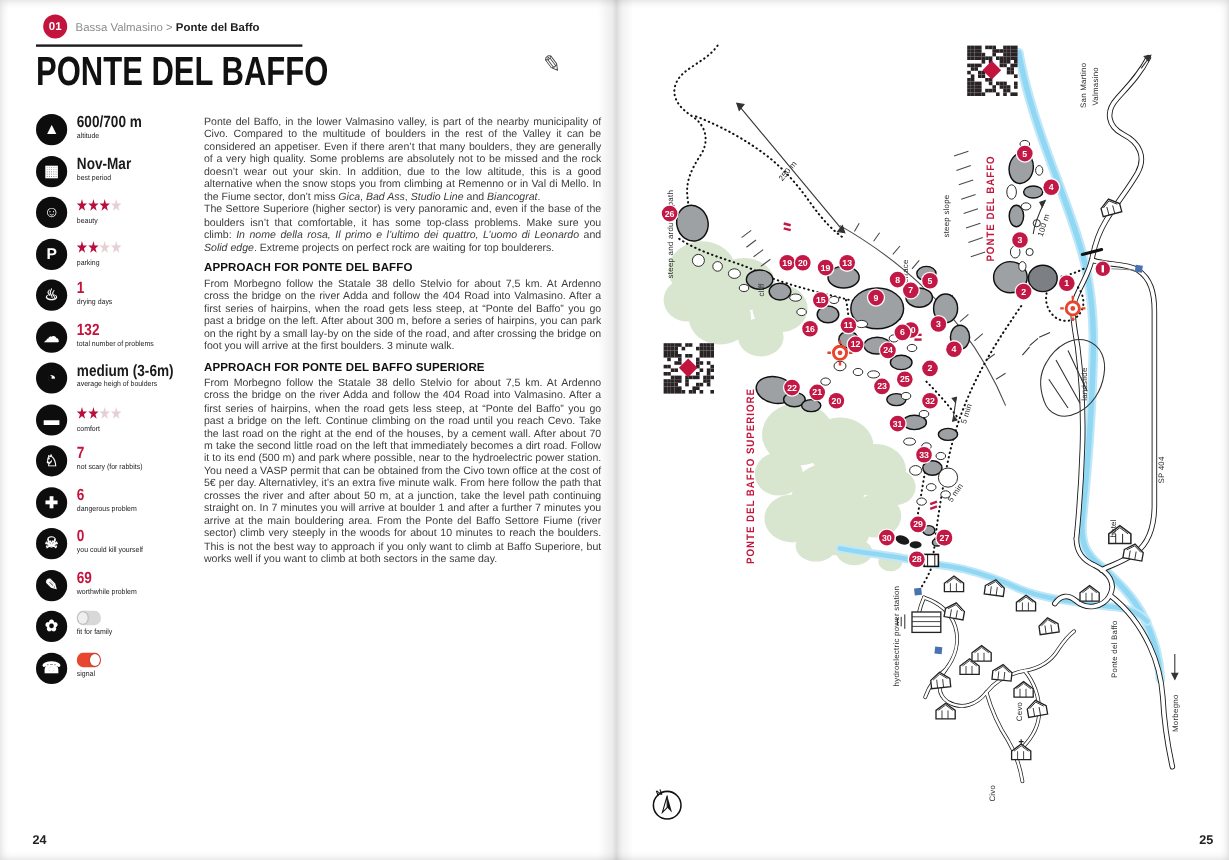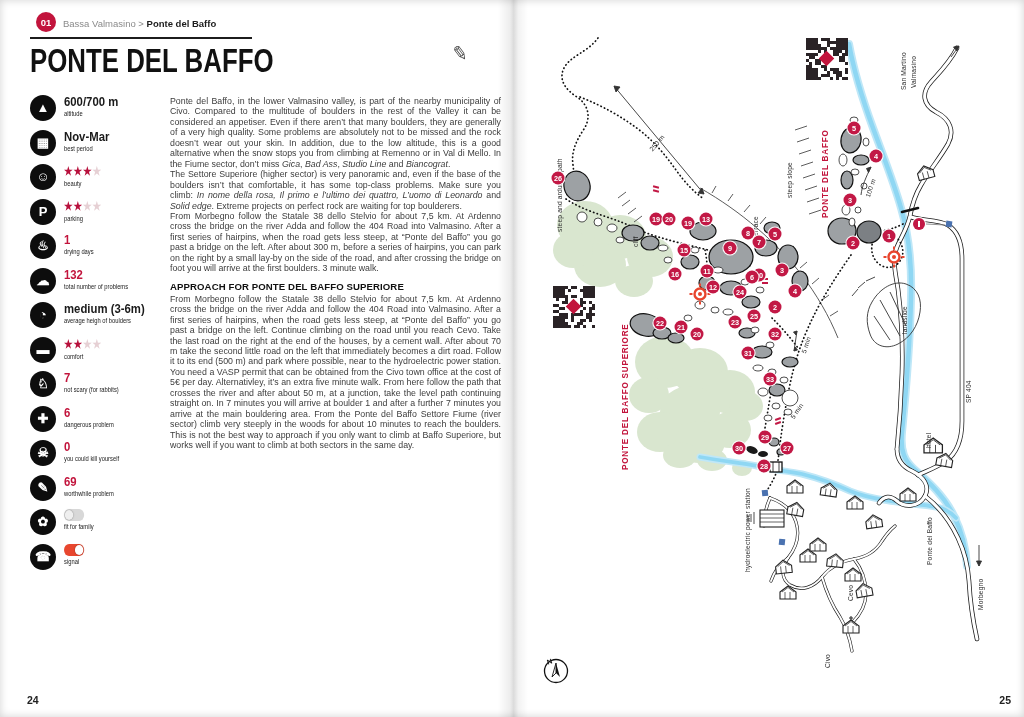--- a/index.html
+++ b/index.html
@@ -175,20 +175,21 @@
             <div class="stat-label">signal</div>
           </div>
         </div>
       </div>
 
     <div class="textcol">
       <div>
           <p class="body-p"><span>Ponte del Baffo, in the lower Valmasino valley, is part of the nearby municipality of Civo. Compared to the multitude of boulders in the rest of the Valley it can be considered an appetiser. Even if there aren’t that many boulders, they are generally of a very high quality. Some problems are absolutely not to be missed and the rock doesn’t wear out your skin. In addition, due to the low altitude, this is a good alternative when the snow stops you from climbing at Remenno or in Val di Mello. In the Fiume sector, don’t miss </span><span class="it">Gica</span><span>, </span><span class="it">Bad Ass</span><span>, </span><span class="it">Studio Line</span><span> and </span><span class="it">Biancograt</span><span>.</span></p>
           <p class="body-p"><span>The Settore Superiore (higher sector) is very panoramic and, even if the base of the boulders isn’t that comfortable, it has some top-class problems. Make sure you climb: </span><span class="it">In nome della rosa, Il primo e l’ultimo dei quattro, L’uomo di Leonardo</span><span> and </span><span class="it">Solid edge</span><span>. Extreme projects on perfect rock are waiting for top boulderers.</span></p>
         </div>
+      <div class="sec-h">APPROACH FOR PONTE DEL BAFFO</div>
       <p class="body-p">From Morbegno follow the Statale 38 dello Stelvio for about 7,5 km. At Ardenno cross the bridge on the river Adda and follow the 404 Road into Valmasino. After a first series of hairpins, when the road gets less steep, at “Ponte del Baffo” you go past a bridge on the left. After about 300 m, before a series of hairpins, you can park on the right by a small lay-by on the side of the road, and after crossing the bridge on foot you will arrive at the first boulders. 3 minute walk.</p>
       <div class="sec-h">APPROACH FOR PONTE DEL BAFFO SUPERIORE</div>
       <p class="body-p">From Morbegno follow the Statale 38 dello Stelvio for about 7,5 km. At Ardenno cross the bridge on the river Adda and follow the 404 Road into Valmasino. After a first series of hairpins, when the road gets less steep, at “Ponte del Baffo” you go past a bridge on the left. Continue climbing on the road until you reach Cevo. Take the last road on the right at the end of the houses, by a cement wall. After about 70 m take the second little road on the left that immediately becomes a dirt road. Follow it to its end (500 m) and park where possible, near to the hydroelectric power station. You need a VASP permit that can be obtained from the Civo town office at the cost of 5€ per day. Alternativley, it’s an extra five minute walk. From here follow the path that crosses the river and after about 50 m, at a junction, take the level path continuing straight on. In 7 minutes you will arrive at boulder 1 and after a further 7 minutes you arrive at the main bouldering area. From the Ponte del Baffo Settore Fiume (river sector) climb very steeply in the woods for about 10 minutes to reach the boulders. This is not the best way to approach if you only want to climb at Baffo Superiore, but works well if you want to climb at both sectors in the same day.</p>
     </div>
     <div class="pageno left">24</div>
   </div>
 
   <div class="gutter"></div>
 
   <svg class="map-svg" width="1024" height="717" viewBox="0 0 1024 717">
@@ -525,21 +526,21 @@
       <div class="bn" style="left: 754px; top: 316px;">25</div>
       <div class="bn" style="left: 735px; top: 322px;">23</div>
       <div class="bn" style="left: 660px; top: 323px;">22</div>
       <div class="bn" style="left: 681px; top: 327px;">21</div>
       <div class="bn" style="left: 697px; top: 334px;">20</div>
       <div class="bn" style="left: 775px; top: 334px;">32</div>
       <div class="bn" style="left: 748px; top: 353px;">31</div>
       <div class="bn" style="left: 770px; top: 379px;">33</div>
       <div class="bn" style="left: 765px; top: 437px;">29</div>
       <div class="bn" style="left: 739px; top: 448px;">30</div>
-      <div class="bn" style="left: 787px; top: 448px;">27</div>
+      <div class="bn" style="left: 787px; top: 448px; border-radius: 6px;">27</div>
       <div class="bn" style="left: 764px; top: 466px;">28</div>
       <div class="bn" style="left: 854px; top: 128px;">5</div>
       <div class="bn" style="left: 876px; top: 156px;">4</div>
       <div class="bn" style="left: 850px; top: 200px;">3</div>
       <div class="bn" style="left: 853px; top: 243px;">2</div>
       <div class="bn" style="left: 889px; top: 236px;">1</div>
       <div class="info-dot" style="left: 919px; top: 224px;">
         <i></i>
       </div>
       <div class="qr" style="left: 806px; top: 38px; width: 42px; height: 42px;">

